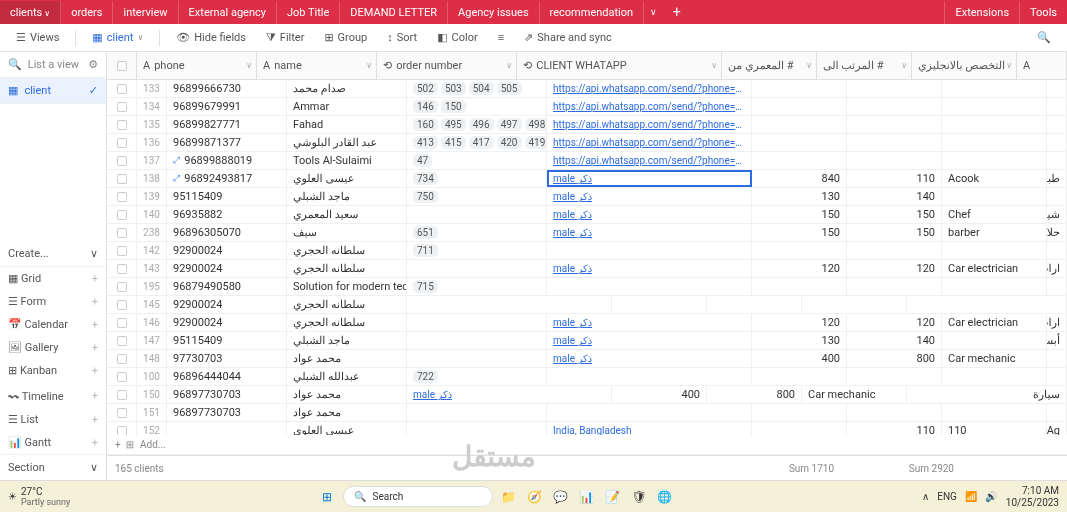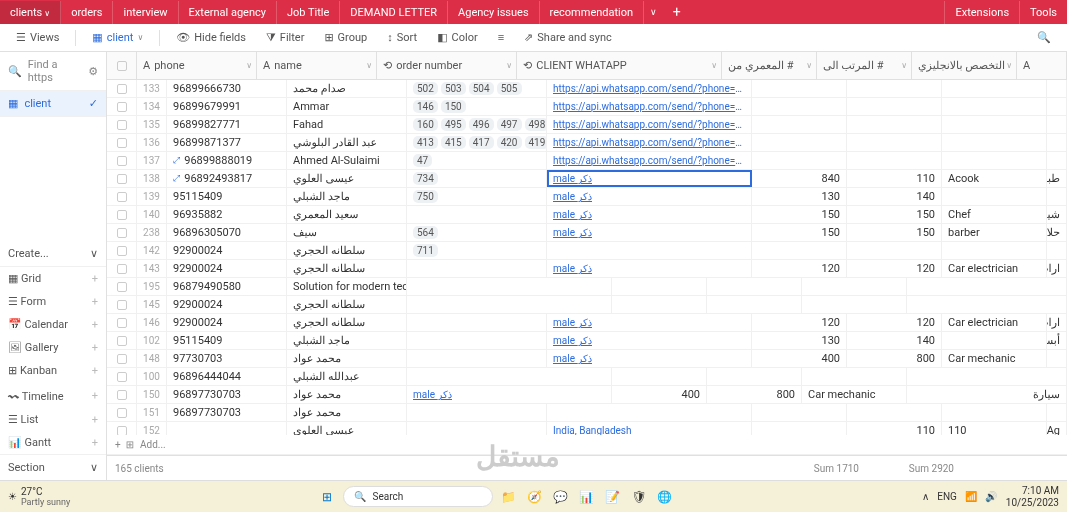--- a/index.html
+++ b/index.html
@@ -49,21 +49,21 @@
 .cell.order{width:140px;gap:3px}
 .cell.wa{width:205px}
 .cell.c1{width:95px;justify-content:flex-end}
 .cell.c2{width:95px;justify-content:flex-end}
 .cell.c3{width:105px}
 .cell.c4{flex:1;text-align:right;justify-content:flex-end}
 .tag{background:#eef1f4;border-radius:5px;padding:1px 4px;font-size:10px;color:#555}
 .link{color:#2d6cdf;text-decoration:underline;font-size:10px;overflow:hidden;text-overflow:ellipsis}
 .footer{height:20px;border-top:1px solid #e0e0e0;display:flex;align-items:center;font-size:10px;color:#888;padding:12px 8px}
 .footer .cnt{width:150px}
-.watermark{position:absolute;left:476px;top:440px;font-size:28px;color:#ccc;font-weight:bold;pointer-events:none;font-family:Arial}
+.watermark{position:absolute;left:452px;top:440px;font-size:28px;color:#ccc;font-weight:bold;pointer-events:none;font-family:Arial}
 .taskbar{height:32px;background:#f5f0d8;display:flex;align-items:center;padding:0 8px;gap:8px;font-size:10px;color:#333;border-top:1px solid #ddd}
 .tb-weather{display:flex;align-items:center;gap:4px}
 .tb-center{flex:1;display:flex;align-items:center;justify-content:center;gap:6px}
 .tb-search-box{background:#fff;border-radius:14px;padding:4px 10px;display:flex;align-items:center;gap:6px;width:150px;border:1px solid #ddd}
 .tb-icon{width:20px;height:20px;border-radius:3px;display:flex;align-items:center;justify-content:center;font-size:12px}
 .tb-time{text-align:right;line-height:1.2}
 .checkbox{width:10px;height:10px;border:1px solid #ccc;border-radius:2px}
 .expand-icons{display:flex;gap:2px;font-size:9px;color:#2d6cdf}
 .add-row{display:flex;align-items:center;padding:4px 8px;gap:6px;color:#888;font-size:10px;border-bottom:1px solid #f0f0f0}
 </style>
@@ -102,21 +102,21 @@
     <div class="tb-item">↕ <span>Sort</span></div>
     <div class="tb-item">◧ <span>Color</span></div>
     <div class="tb-item">≡</div>
     <div class="tb-item">⇗ <span>Share and sync</span></div>
     <div style="flex:1"></div>
     <div class="tb-item">🔍</div>
   </div>
 
   <div class="body">
     <div class="sidebar">
-      <div class="sb-search">🔍 <span>Find a https</span><span style="margin-left:auto">⚙</span></div>
+      <div class="sb-search">🔍 <span>List a view</span><span style="margin-left:auto">⚙</span></div>
       <div class="sb-view">▦ <span>client</span><span style="margin-left:auto">✓</span></div>
       <div class="sb-spacer"></div>
       <div class="sb-section"><span>Create...</span><span style="float:right">∨</span></div>
       <div id="sidebar-items">
           <div class="sb-item">
             <span>▦ Grid</span>
             <span class="plus">+</span>
           </div>
           <div class="sb-item">
             <span>☰ Form</span>
@@ -257,21 +257,21 @@
             <div class="cell c2"></div>
             <div class="cell c3"></div>
             <div class="cell c4"></div>
           </div>
           <div class="row">
             <div class="cell chk">
               <div class="checkbox"></div>
             </div>
             <div class="cell num">137</div>
             <div class="cell phone" style="gap:4px"><span class="expand-icons">⤢</span>96899888019</div>
-            <div class="cell name">Ahmed Al-Sulaimi</div>
+            <div class="cell name">Tools Al-Sulaimi</div>
             <div class="cell order">
               <span class="tag">47</span>
             </div>
             <div class="cell wa">
               <span class="link">https://api.whatsapp.com/send/?phone=96899888019</span>
             </div>
             <div class="cell c1"></div>
             <div class="cell c2"></div>
             <div class="cell c3"></div>
             <div class="cell c4"></div>
@@ -329,21 +329,21 @@
             <div class="cell c4">شيف</div>
           </div>
           <div class="row">
             <div class="cell chk">
               <div class="checkbox"></div>
             </div>
             <div class="cell num">238</div>
             <div class="cell phone" style="gap:4px">96896305070</div>
             <div class="cell name">سيف</div>
             <div class="cell order">
-              <span class="tag">564</span>
+              <span class="tag">651</span>
             </div>
             <div class="cell wa">
               <span class="link">male ذكر</span>
             </div>
             <div class="cell c1">150</div>
             <div class="cell c2">150</div>
             <div class="cell c3">barber</div>
             <div class="cell c4">حلاق</div>
           </div>
           <div class="row">
@@ -378,20 +378,23 @@
             <div class="cell c3">Car electrician</div>
             <div class="cell c4">ارات</div>
           </div>
           <div class="row">
             <div class="cell chk">
               <div class="checkbox"></div>
             </div>
             <div class="cell num">195</div>
             <div class="cell phone" style="gap:4px">96879490580</div>
             <div class="cell name">Solution for modern technology</div>
+            <div class="cell order">
+              <span class="tag">715</span>
+            </div>
             <div class="cell wa"></div>
             <div class="cell c1"></div>
             <div class="cell c2"></div>
             <div class="cell c3"></div>
             <div class="cell c4"></div>
           </div>
           <div class="row">
             <div class="cell chk">
               <div class="checkbox"></div>
             </div>
@@ -417,21 +420,21 @@
             </div>
             <div class="cell c1">120</div>
             <div class="cell c2">120</div>
             <div class="cell c3">Car electrician</div>
             <div class="cell c4">ارات</div>
           </div>
           <div class="row">
             <div class="cell chk">
               <div class="checkbox"></div>
             </div>
-            <div class="cell num">102</div>
+            <div class="cell num">147</div>
             <div class="cell phone" style="gap:4px">95115409</div>
             <div class="cell name">ماجد الشبلي</div>
             <div class="cell order"></div>
             <div class="cell wa">
               <span class="link">male ذكر</span>
             </div>
             <div class="cell c1">130</div>
             <div class="cell c2">140</div>
             <div class="cell c3"></div>
             <div class="cell c4">أبس</div>
@@ -452,20 +455,23 @@
             <div class="cell c3">Car mechanic</div>
             <div class="cell c4"></div>
           </div>
           <div class="row">
             <div class="cell chk">
               <div class="checkbox"></div>
             </div>
             <div class="cell num">100</div>
             <div class="cell phone" style="gap:4px">96896444044</div>
             <div class="cell name">عبدالله الشبلي</div>
+            <div class="cell order">
+              <span class="tag">722</span>
+            </div>
             <div class="cell wa"></div>
             <div class="cell c1"></div>
             <div class="cell c2"></div>
             <div class="cell c3"></div>
             <div class="cell c4"></div>
           </div>
           <div class="row">
             <div class="cell chk">
               <div class="checkbox"></div>
             </div>
@@ -508,21 +514,21 @@
             <div class="cell c1"></div>
             <div class="cell c2">110</div>
             <div class="cell c3">110</div>
             <div class="cell c4">Ag</div>
           </div>
         </div>
       <div class="add-row">+ &nbsp;⊞ <span>Add...</span></div>
       <div class="footer">
         <span class="cnt">165 clients</span>
         <span style="flex:1"></span>
-        <span style="width:95px;text-align:right">Sum 1710</span>
+        <span style="width:95px;text-align:center">Sum 1710</span>
         <span style="width:95px;text-align:right">Sum 2920</span>
         <span style="width:105px"></span>
       </div>
     </div>
   </div>
 </div>
 
 <div class="watermark">مستقل</div>
 
 <div class="taskbar">

